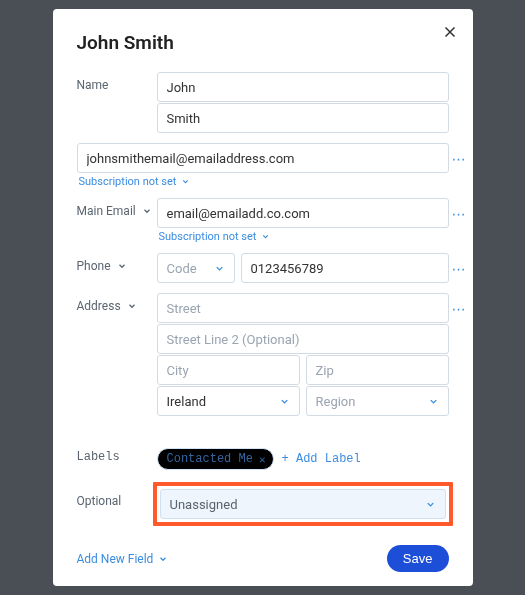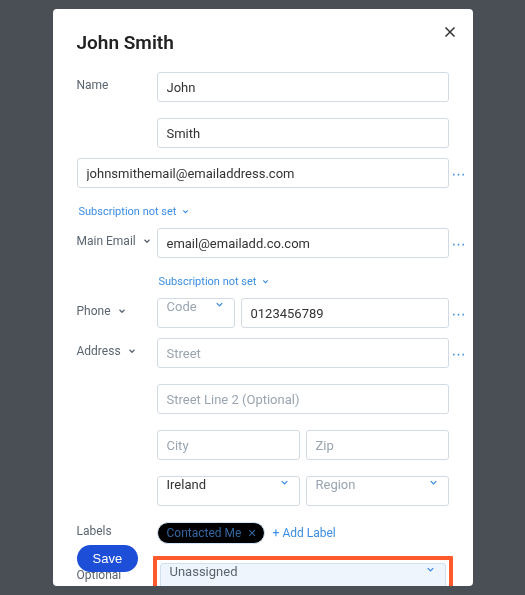--- a/index.html
+++ b/index.html
@@ -51,38 +51,39 @@
     font-size: 12px;
     color: #5a6570;
   }
   .chev-small {
     width: 10px; height: 10px; color: #5a6570;
   }
   .field-col {
     flex: 1;
     display: flex;
     flex-direction: column;
-    gap: 16px;
+    gap: 1px;
     border-radius: 30px;
   }
   .input, .select {
     width: 100%;
     height: 30px;
     border: 1px solid #d2dbe3;
     border-radius: 3px;
     padding: 0 9px;
     font-size: 13px;
     color: #333;
     background: #fff;
     outline: none;
     font-family: inherit;
   }
   .input::placeholder { color: #9aa5b1; }
   .select {
     display: flex;
+    align-items: center;
     justify-content: space-between;
     cursor: pointer;
   }
   .select.placeholder .select-text { color: #9aa5b1; }
   .select .chev { width: 11px; height: 11px; color: #3b8de2; }
   .sub-link {
     font-size: 11px;
     color: #3b8de2;
     display: flex;
     align-items: center;
@@ -270,21 +271,21 @@
           <span class="select-text">Region</span>
           <svg class="chev" viewBox="0 0 24 24" fill="none" stroke="currentColor" stroke-width="3">
               <path d="m6 9 6 6 6-6"></path>
             </svg>
         </div>
       </div>
     </div>
     <div class="dots">⋯</div>
   </div>
 
-  <div class="row" style="margin-top:12px;">
+  <div class="row" style="margin-top:28px;font-family:Liberation Mono, monospace;">
     <div class="label-col">
       <span>Labels</span>
     </div>
     <div class="field-col">
       <div class="labels-area">
         <span class="chip">
           <span>Contacted Me</span>
           <span class="chip-x">✕</span>
         </span>
         <span class="add-label">+ Add Label</span>
@@ -302,16 +303,22 @@
           <span class="select-text">Unassigned</span>
           <svg class="chev" viewBox="0 0 24 24" fill="none" stroke="currentColor" stroke-width="3">
               <path d="m6 9 6 6 6-6"></path>
             </svg>
         </div>
       </div>
     </div>
   </div>
 
   <div class="footer">
+    <div class="add-field">
+      <span>Add New Field</span>
+      <svg class="chev-tiny" style="width:10px;height:10px;color:#3b8de2" viewBox="0 0 24 24" fill="none" stroke="currentColor" stroke-width="3">
+          <path d="m6 9 6 6 6-6"></path>
+        </svg>
+    </div>
     <button class="save-btn">Save</button>
   </div>
 
 </div>
 
 </body></html>

